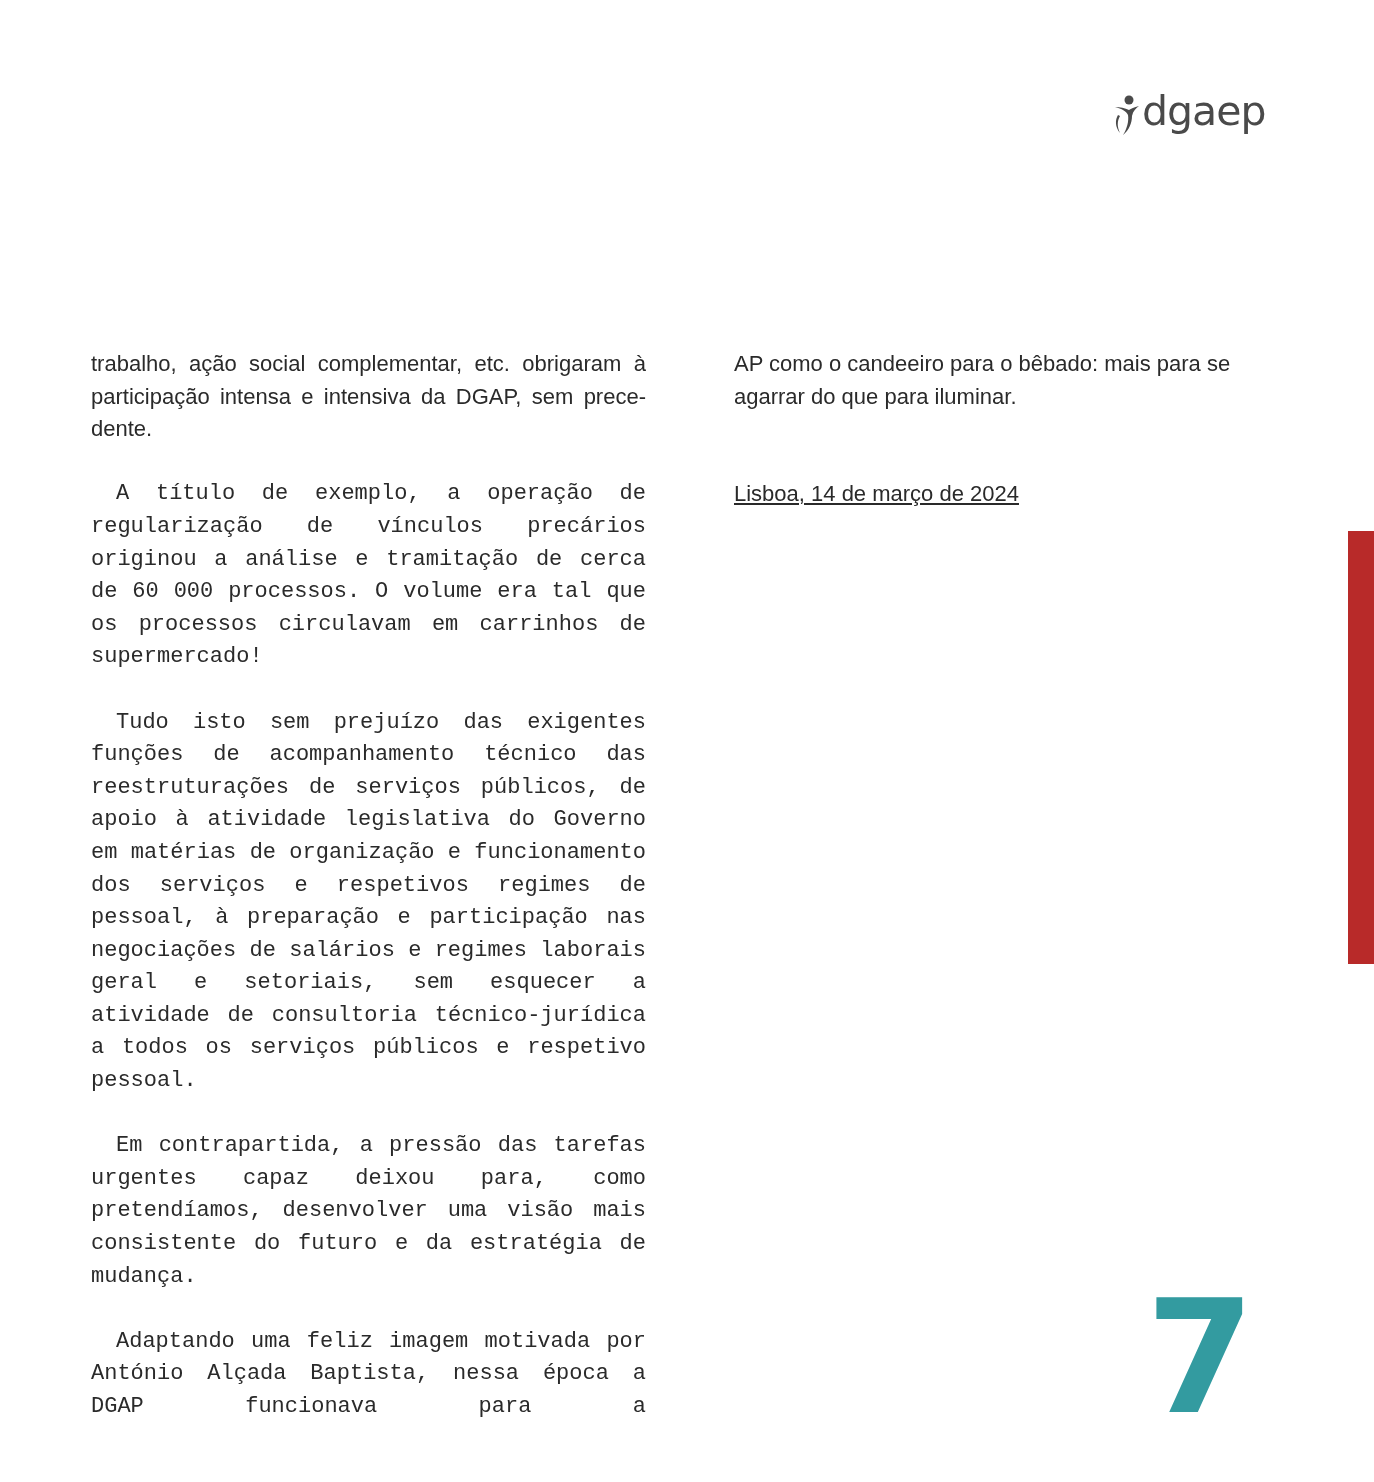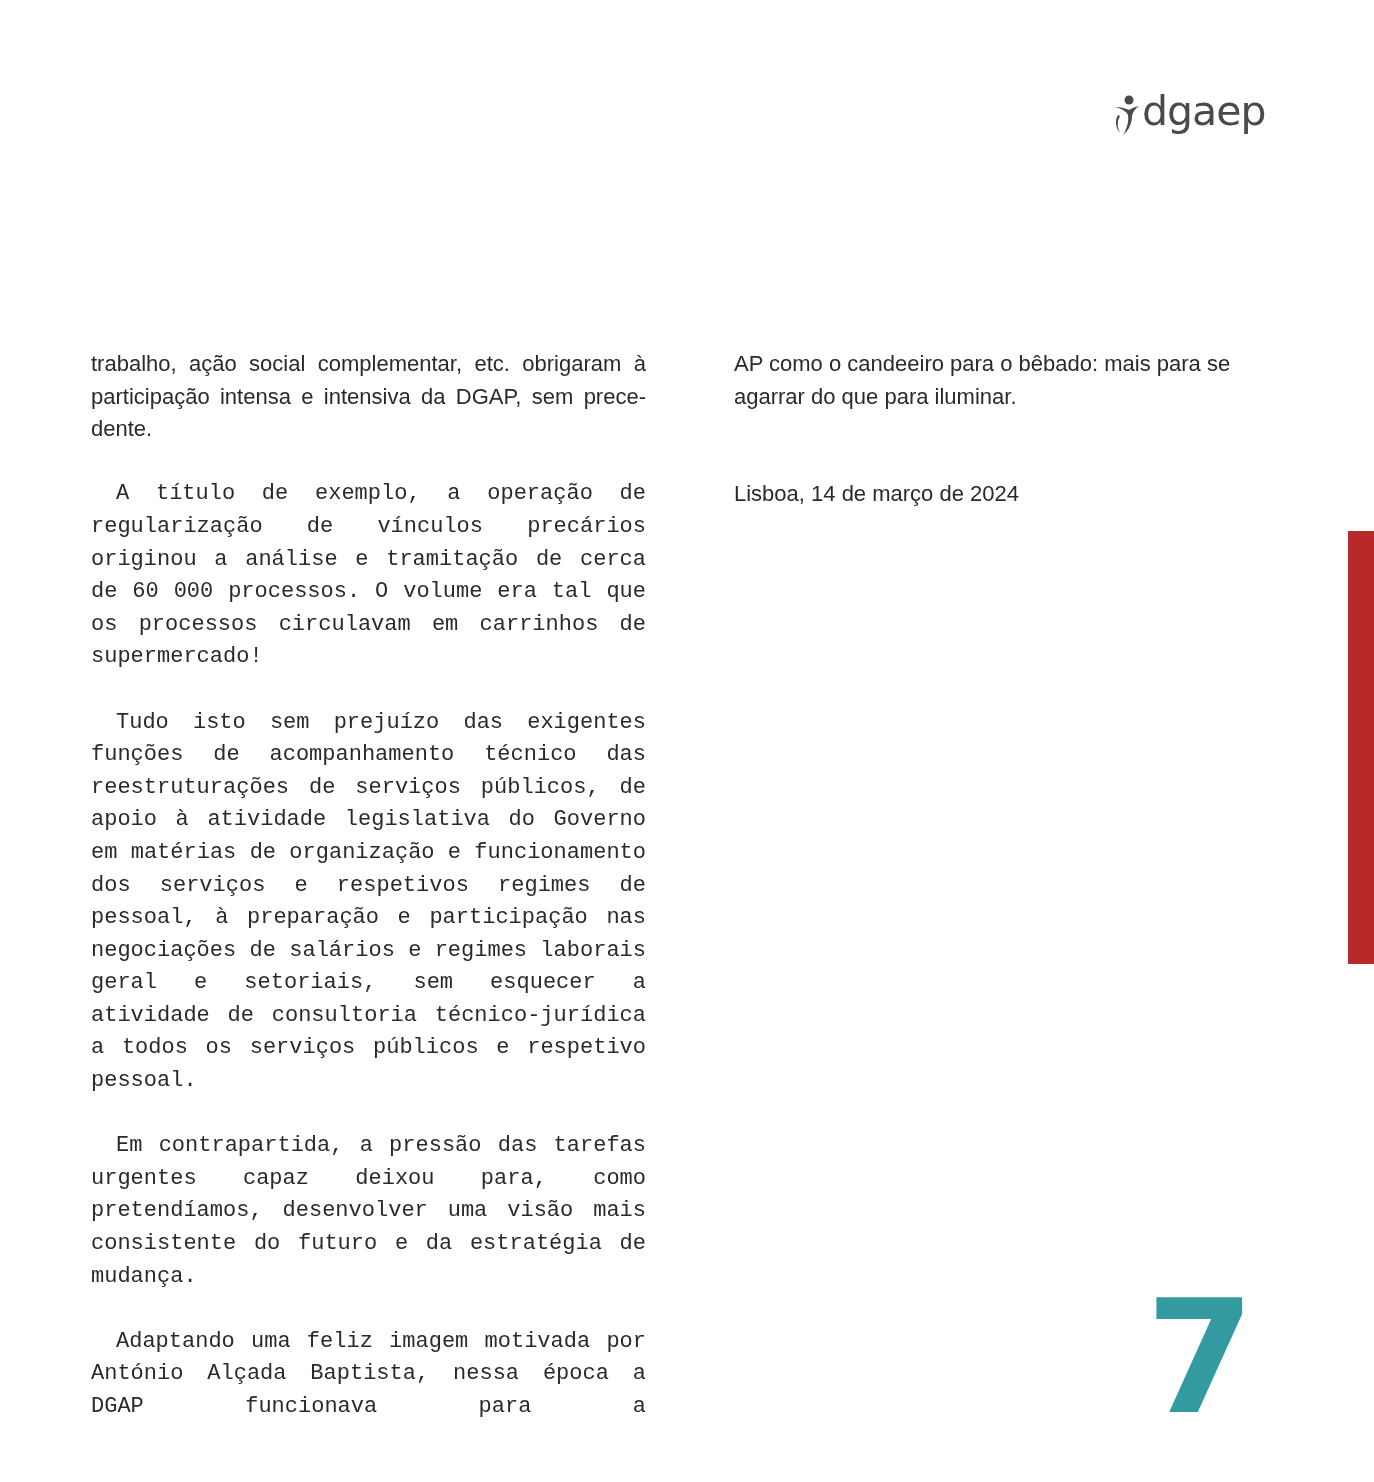--- a/index.html
+++ b/index.html
@@ -40,21 +40,21 @@
     .col-left { left: 91px; }
     .col-right { left: 734px; }
     .para {
       margin: 0 0 32.6px 0;
       text-align: justify;
       hyphens: manual;
     }
     .para.indent { text-indent: 25px; font-family: Liberation Mono, monospace; }
     .para.last-left { text-align-last: justify; }
     .para.ragged { text-align: left; }
-    .date-line { margin-top: 65px; }
+    .date-line { margin-top: 65px; text-decoration: underline; }
     .side-bar {
       position: absolute;
       left: 1348px;
       top: 531px;
       width: 26px;
       height: 433px;
       background: #b82a29;
     }
     .page-number {
       position: absolute;

